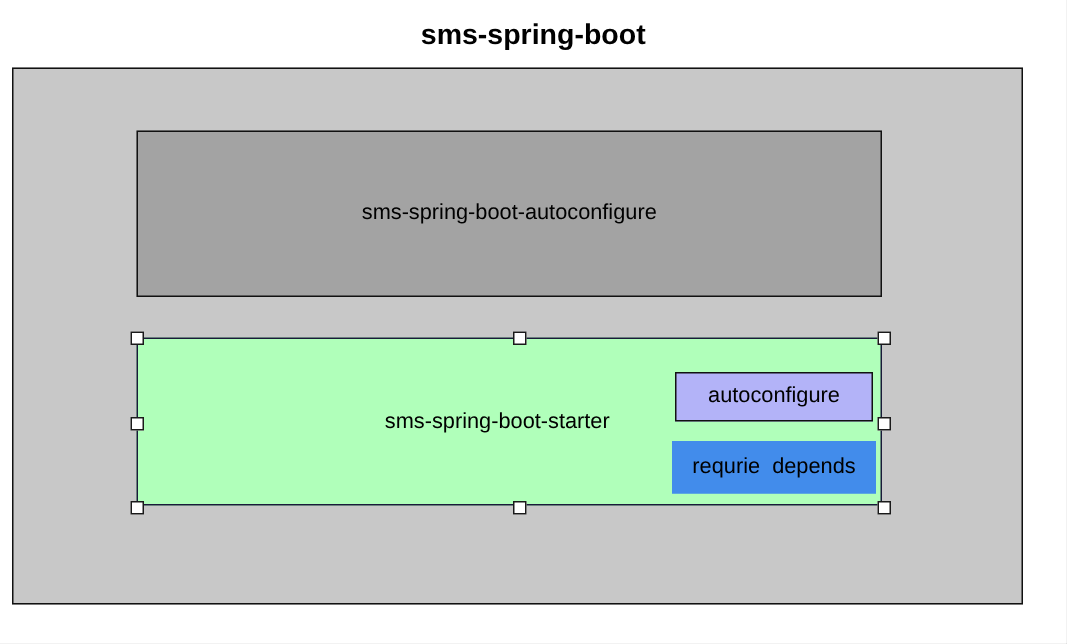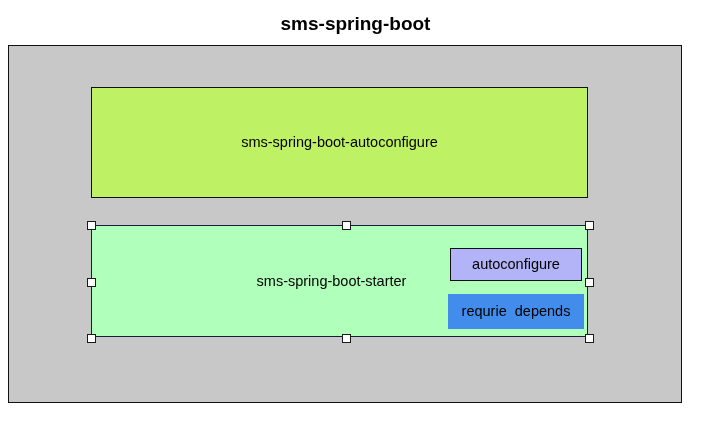--- a/index.html
+++ b/index.html
@@ -50,21 +50,21 @@
     line-height: 1;
   }
 
   
   #autoconfigure-box {
     position: absolute;
     left: 82px;
     top: 41px;
     width: 497px;
     height: 111px;
-    background: #bef264;
+    background: #a3a3a3;
     border: 1.5px solid #111111;
     box-sizing: border-box;
     display: flex;
     align-items: center;
     justify-content: center;
   }
 
   
   #starter-box {
     position: absolute;

